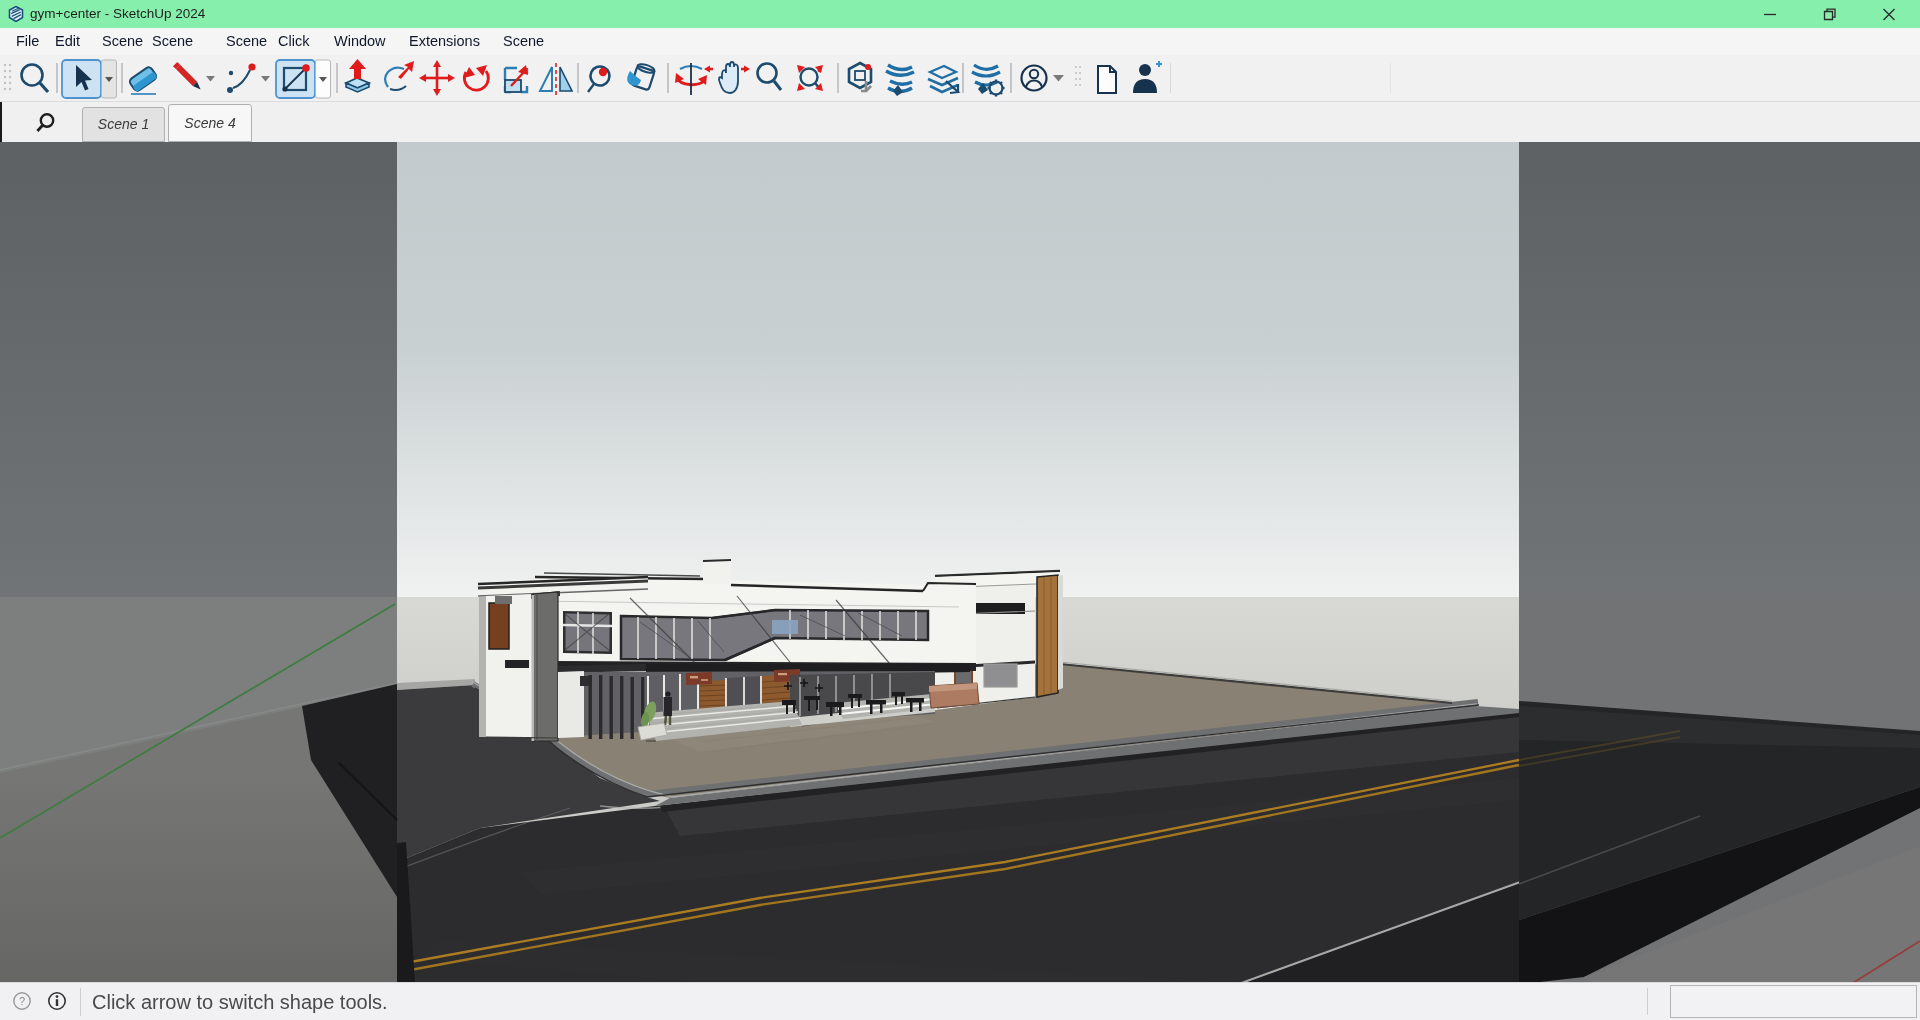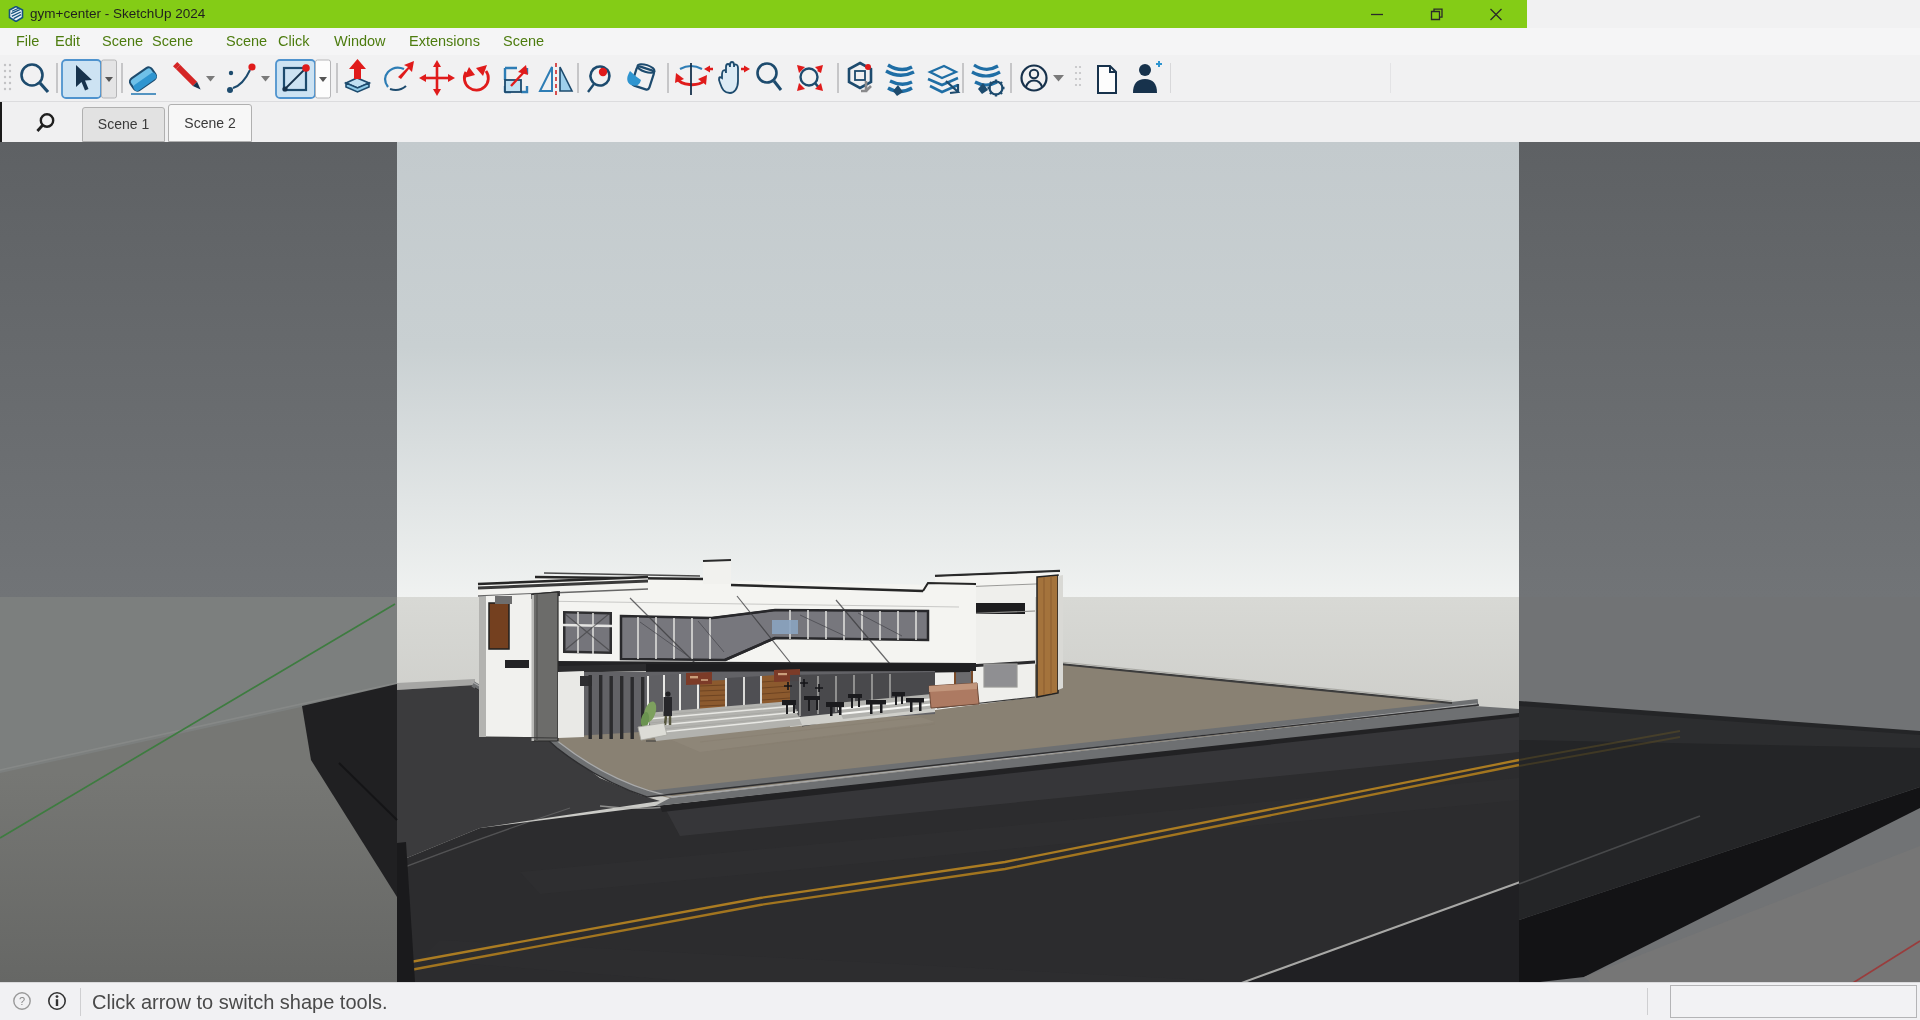--- a/index.html
+++ b/index.html
@@ -1,24 +1,24 @@
 <!DOCTYPE html>
 <html><head>
 <meta charset="utf-8">
 <style>
   html,body{margin:0;padding:0;width:1920px;height:1020px;overflow:hidden;
     font-family:"Liberation Sans",sans-serif;background:#f1f1f2;}
-  .titlebar{position:absolute;left:0;top:0;width:1527px;height:28px;background:#84cc16;}
+  .titlebar{position:absolute;left:0;top:0;width:1920px;height:28px;background:#86efac;}
   .titlebar .ttext{position:absolute;left:30px;top:6px;font-size:13.5px;color:#1f1f1f;}
   .winbtn{position:absolute;top:0;width:46px;height:28px;}
   .menubar{position:absolute;left:0;top:28px;width:1920px;height:27px;background:#f5f5f6;}
-  .menubar span{position:absolute;top:5px;font-size:14.5px;color:#4d7c0f;}
+  .menubar span{position:absolute;top:5px;font-size:14.5px;color:#0f172a;}
   .toolbar{position:absolute;left:0;top:55px;width:1920px;height:46px;background:#f1f1f2;border-bottom:1px solid #dcdcde;}
   .tabbar{position:absolute;left:0;top:102px;width:1920px;height:40px;background:#f0f0f1;border-left:2px solid #1a1a1a;}
-  .tab{position:absolute;font-size:14px;color:#3a3a3a;text-align:center;border:1px solid #b0b0b0;border-radius:3px 3px 0 0;box-sizing:border-box;}
+  .tab{position:absolute;font-size:14px;color:#3a3a3a;text-align:center;border:1px solid #b0b0b0;border-radius:3px 3px 0 0;box-sizing:border-box;font-style:italic;}
   .tab1{left:80px;top:5px;width:83px;height:35px;background:#e2e2e2;line-height:33px;}
   .tab2{left:166px;top:2px;width:84px;height:38px;background:#f7f7f7;line-height:36px;}
   .viewport{position:absolute;left:0;top:142px;width:1920px;height:840px;background:#606366;}
   .statusbar{position:absolute;left:0;top:982px;width:1920px;height:38px;background:#f1f1f3;border-top:1px solid #dadadc;box-sizing:border-box;}
   .statusbar .stext{position:absolute;left:92px;top:8px;font-size:20px;color:#4a4a4a;}
   .sep{position:absolute;width:1px;background:#cfcfd1;}
   .measbox{position:absolute;left:1670px;top:2px;width:247px;height:33px;background:#f2f2f4;border:1px solid #b4b4b6;box-sizing:border-box;}
 </style>
 </head>
 <body>
@@ -224,21 +224,21 @@
 <rect x="1390" y="8" width="1" height="30" fill="#e3e3e5"></rect>
 </svg>
 
 </div>
 <div class="tabbar">
   <svg style="position:absolute;left:32px;top:9px" width="24" height="24" viewBox="0 0 24 24">
     <circle cx="13" cy="9.5" r="6.2" fill="none" stroke="#1f1f1f" stroke-width="2.4"></circle>
     <path d="M8.6 14.2 L3.4 20" stroke="#1f1f1f" stroke-width="2.8"></path>
   </svg>
   <div class="tab tab1">Scene 1</div>
-  <div class="tab tab2">Scene 2</div>
+  <div class="tab tab2">Scene 4</div>
 </div>
 <div class="viewport">
 <svg width="1920" height="840" viewBox="0 142 1920 840" style="position:absolute;left:0;top:0">
 <defs>
 <linearGradient id="sky" x1="0" y1="142" x2="0" y2="597" gradientUnits="userSpaceOnUse">
 <stop offset="0" stop-color="#c3cacd"></stop>
           <stop offset="0.45" stop-color="#c9d0d2"></stop>
           <stop offset="1" stop-color="#f0f2f1"></stop>
 </linearGradient>
 <linearGradient id="skyL" x1="0" y1="142" x2="0" y2="597" gradientUnits="userSpaceOnUse">

